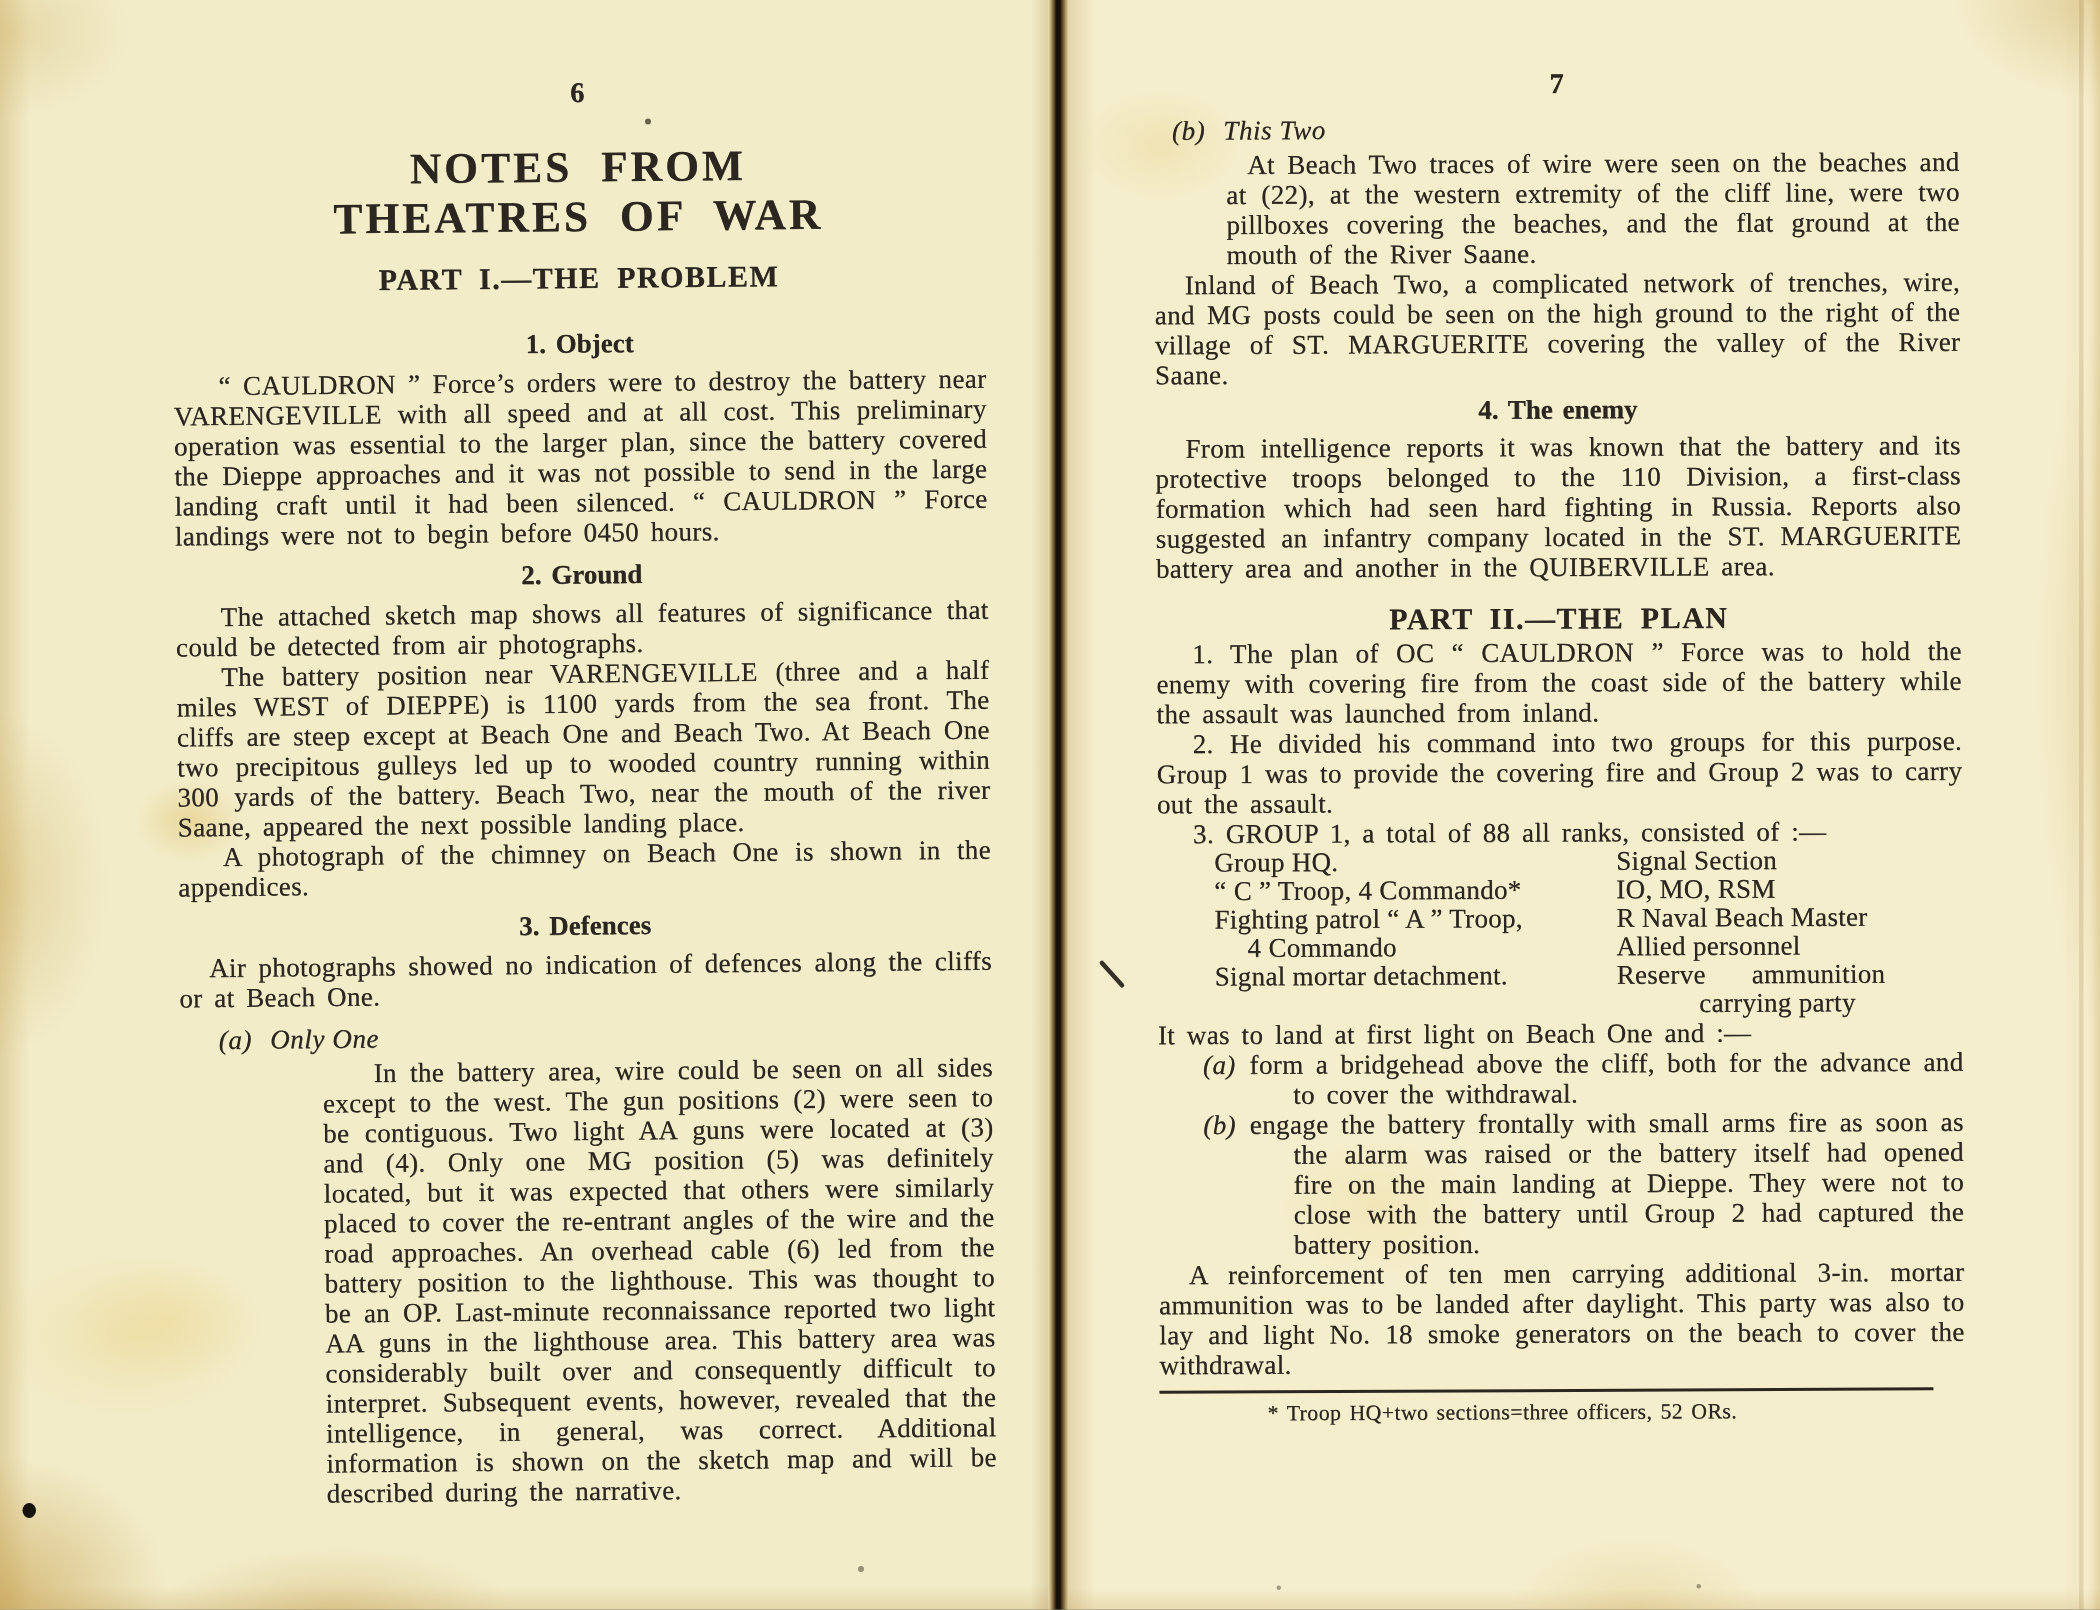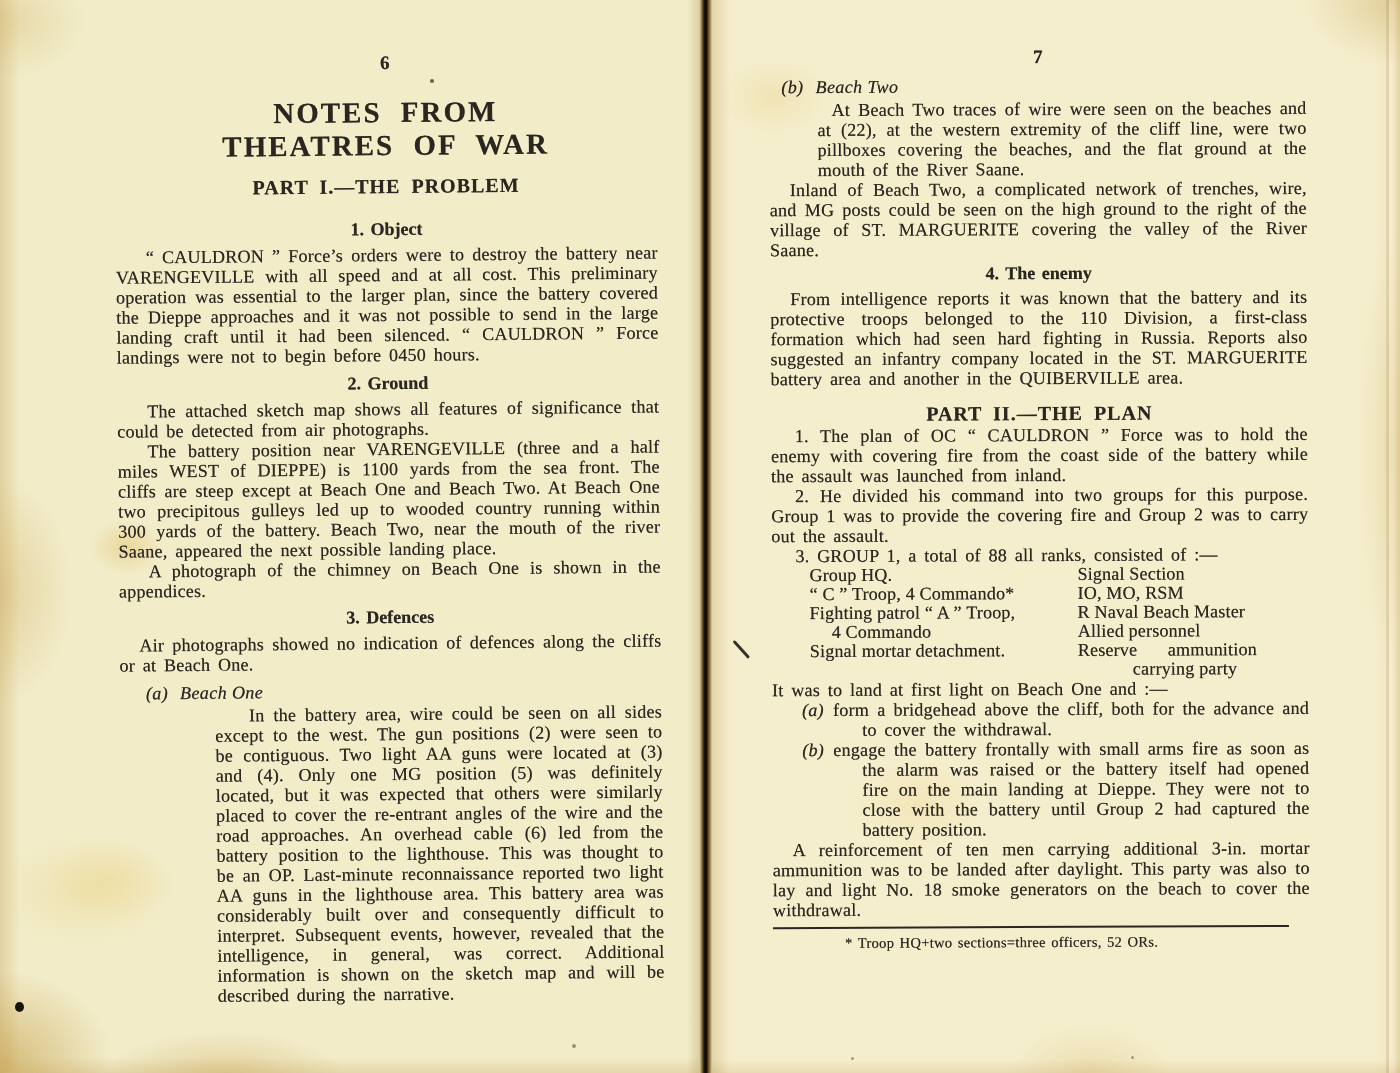--- a/index.html
+++ b/index.html
@@ -161,34 +161,34 @@
 
       <div class="sec-head">2. Ground</div>
       <p class="body fi">The attached sketch map shows all features of significance that could be detected from air photographs.</p>
       <p class="body fi">The battery position near VARENGEVILLE (three and a half miles WEST of DIEPPE) is 1100 yards from the sea front. The cliffs are steep except at Beach One and Beach Two. At Beach One two precipitous gulleys led up to wooded country running within 300 yards of the battery. Beach Two, near the mouth of the river Saane, appeared the next possible landing place.</p>
       <p class="body fi">A photograph of the chimney on Beach One is shown in the appendices.</p>
 
       <div class="sec-head">3. Defences</div>
       <p class="body fi20">Air photographs showed no indication of defences along the cliffs or at Beach One.</p>
 
       <div class="sub-head sh-left">
-        <span class="it">(a)</span><span class="sp"></span><span class="it">Beach One</span>
+        <span class="it">(a)</span><span class="sp"></span><span class="it">Only One</span>
       </div>
       <p class="body sub-body">In the battery area, wire could be seen on all sides except to the west. The gun positions (2) were seen to be contiguous. Two light AA guns were located at (3) and (4). Only one MG position (5) was definitely located, but it was expected that others were similarly placed to cover the re-entrant angles of the wire and the road approaches. An overhead cable (6) led from the battery position to the lighthouse. This was thought to be an OP. Last-minute reconnaissance reported two light AA guns in the lighthouse area. This battery area was considerably built over and consequently difficult to interpret. Subsequent events, however, revealed that the intelligence, in general, was correct. Additional information is shown on the sketch map and will be described during the narrative.</p>
     </div>
   </div>
 
   <div class="spine"></div>
 
   <div class="page page-right">
     <div class="content content-right txt">
       <div class="pagenum pn-right">7</div>
 
       <div class="sub-head sh-right mt8">
-        <span class="it">(b)</span><span class="sp"></span><span class="it">Beach Two</span>
+        <span class="it">(b)</span><span class="sp"></span><span class="it">This Two</span>
       </div>
       <p class="body sub-body-b">At Beach Two traces of wire were seen on the beaches and at (22), at the western extremity of the cliff line, were two pillboxes covering the beaches, and the flat ground at the mouth of the River Saane.</p>
       <p class="body fi20">Inland of Beach Two, a complicated network of trenches, wire, and MG posts could be seen on the high ground to the right of the village of ST. MARGUERITE covering the valley of the River Saane.</p>
 
       <div class="sec-head tight">4. The enemy</div>
       <p class="body fi20">From intelligence reports it was known that the battery and its protective troops belonged to the 110 Division, a first-class formation which had seen hard fighting in Russia. Reports also suggested an infantry company located in the ST. MARGUERITE battery area and another in the QUIBERVILLE area.</p>
 
       <div class="part-head second">PART II.—THE PLAN</div>
 
       <p class="body num mt10">1. The plan of OC “ CAULDRON ” Force was to hold the enemy with covering fire from the coast side of the battery while the assault was launched from inland.</p>

